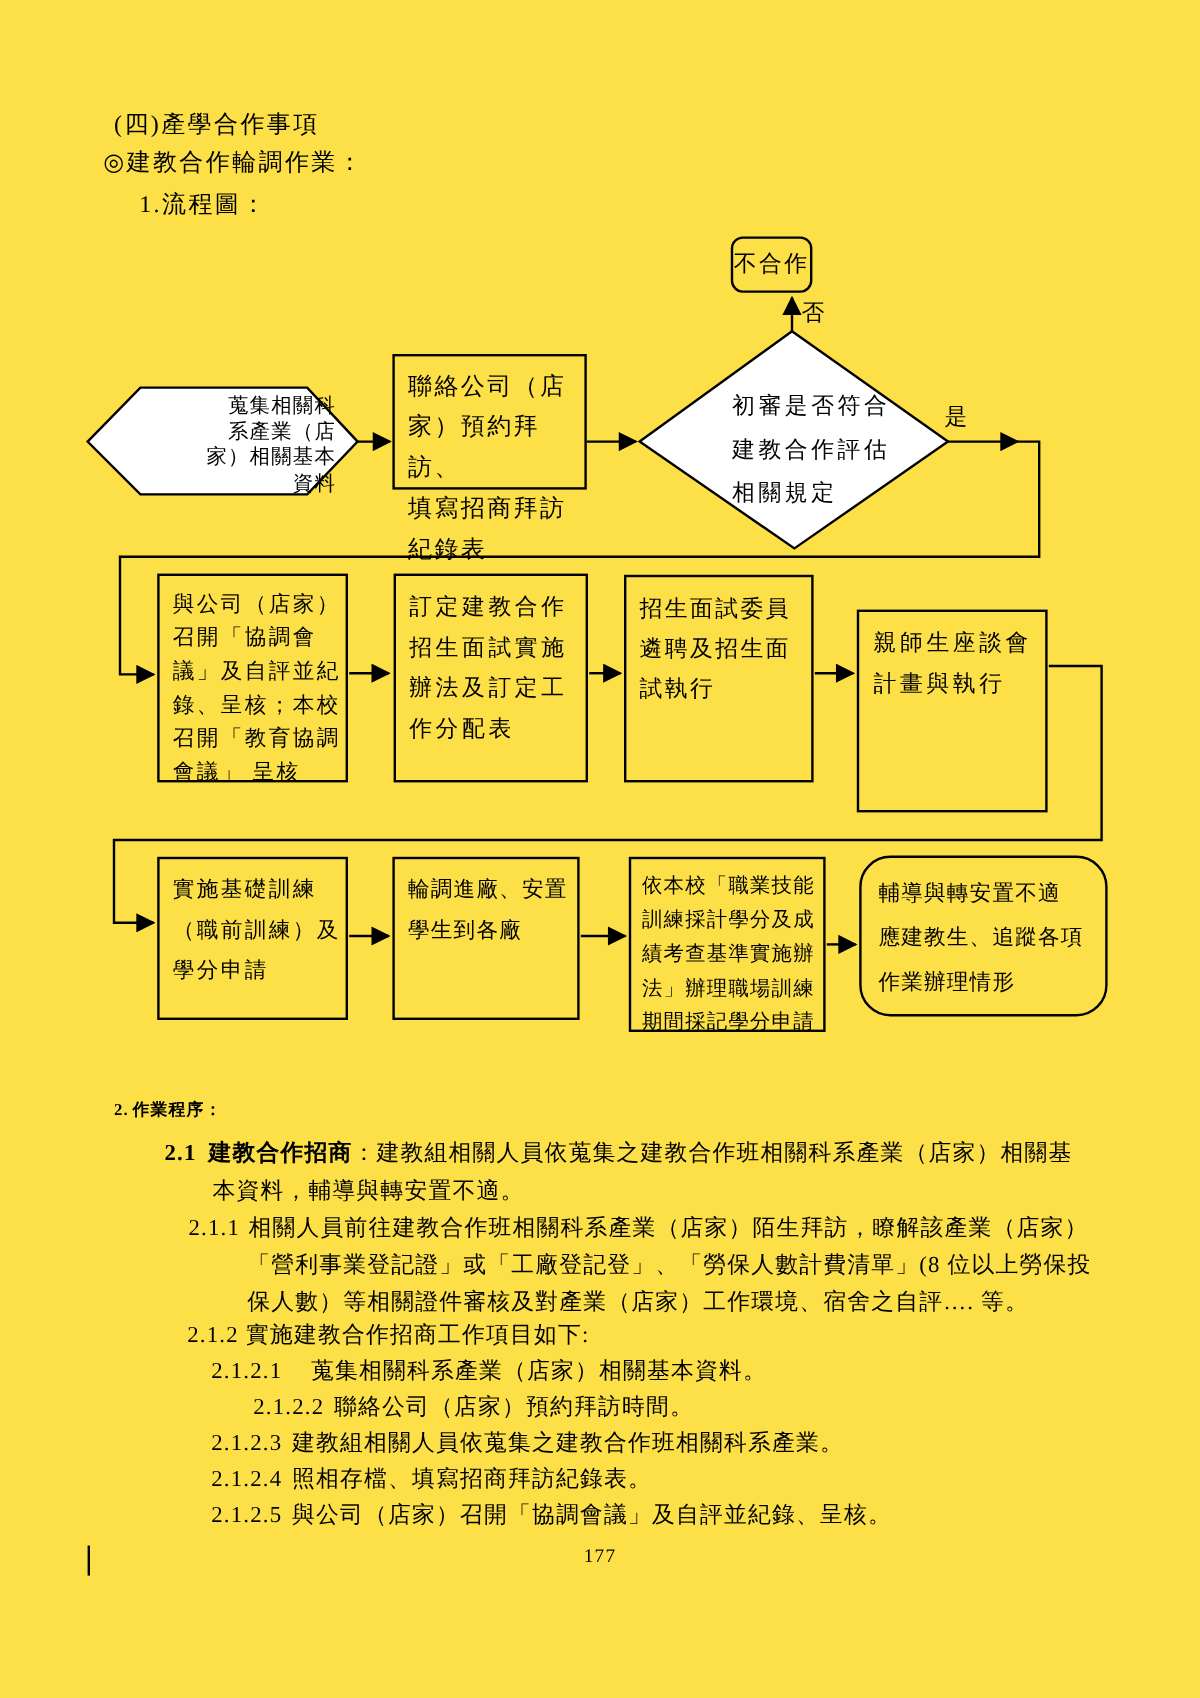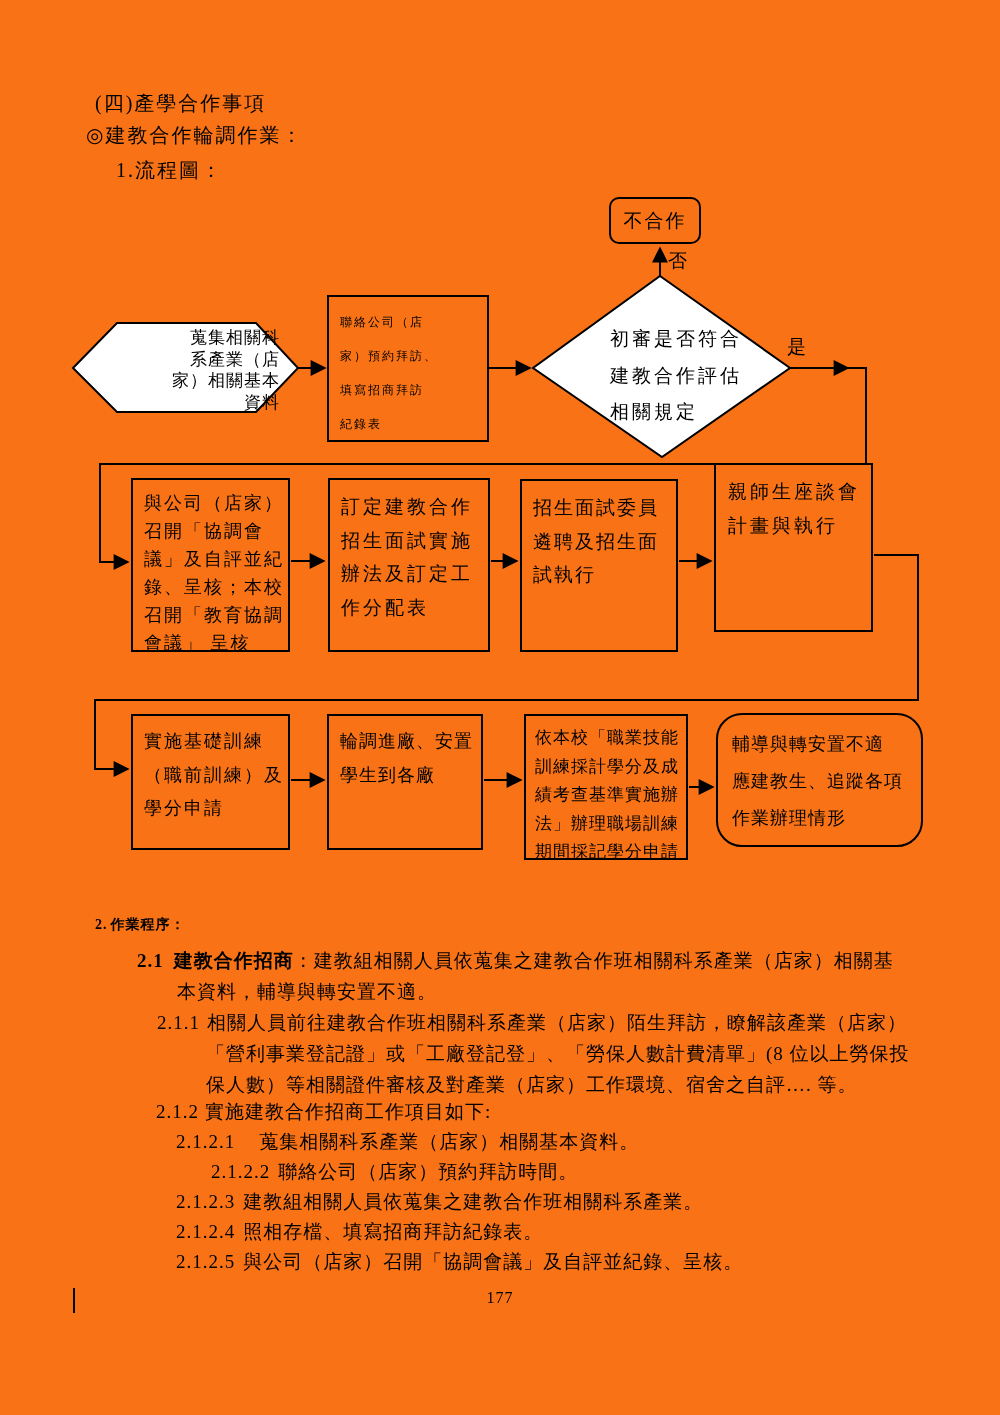--- a/index.html
+++ b/index.html
@@ -1,18 +1,18 @@
 <!DOCTYPE html>
 <html><head>
 <meta charset="utf-8">
 <style>
   html,body{margin:0;padding:0;background:#e8e8e8;}
   .page{
     position:relative;width:1000px;height:1415px;margin:0 auto;
-    background:#f97316;color:#000;
+    background:#fde047;color:#000;
     font-family:"Liberation Serif","DejaVu Serif",serif;
     overflow:hidden;
   }
   .abs{position:absolute;}
   .hd{font-size:20px;letter-spacing:2px;white-space:nowrap;}
   .flow-svg{position:absolute;left:0;top:0;width:1000px;height:1415px;pointer-events:none;}
   .fbox{
     position:absolute;border:2px solid #000;box-sizing:border-box;
     font-size:19px;line-height:33.5px;letter-spacing:2px;
     white-space:pre-line;background:transparent;z-index:2;
@@ -56,51 +56,51 @@
     <path d="M291 780 H324" fill="none" stroke="#000" stroke-width="2" marker-end="url(#arr)"></path>
     <path d="M484 780 H521" fill="none" stroke="#000" stroke-width="2" marker-end="url(#arr)"></path>
     <path d="M689 787 H713" fill="none" stroke="#000" stroke-width="2" marker-end="url(#arr)"></path>
   </svg>
 
   <div class="ftext" style="left:128px;top:327px;width:152px;font-size:17px;line-height:21.5px;letter-spacing:1px;text-align:right;">蒐集相關科
 系產業（店
 家）相關基本
 資料</div>
 
-  <div class="fbox" style="left:327px;top:295px;width:162px;height:147px;font-size:12px;line-height:34px;padding:8px 2px 0 11px;">聯絡公司（店
+  <div class="fbox" style="left:327px;top:295px;width:162px;height:113px;font-size:20px;line-height:34px;padding:8px 2px 0 11px;">聯絡公司（店
 家）預約拜訪、
 填寫招商拜訪
 紀錄表</div>
 
   <div class="ftext" style="left:597px;top:321px;width:146px;font-size:19px;line-height:36.5px;letter-spacing:3px;margin-left:13px;">初審是否符合
 建教合作評估
 相關規定</div>
 
-  <div class="fbox fterm" style="left:609px;top:197px;width:92px;height:47px;text-align:center;line-height:43px;padding:0;letter-spacing:2px;">不合作</div>
+  <div class="fbox fterm" style="left:609px;top:197px;width:68px;height:47px;text-align:center;line-height:43px;padding:0;letter-spacing:2px;">不合作</div>
 
   <div class="flabel" style="left:668px;top:248px;">否</div>
   <div class="flabel" style="left:787px;top:334px;">是</div>
 
   <div class="fbox" style="left:131px;top:478px;width:159px;height:174px;font-size:18px;line-height:28px;padding:9px 2px 0 11px;">與公司（店家）
 召開「協調會
 議」及自評並紀
 錄、呈核；本校
 召開「教育協調
 會議」 呈核</div>
 
   <div class="fbox" style="left:328px;top:478px;width:162px;height:174px;letter-spacing:3px;padding:10px 2px 0 11px;">訂定建教合作
 招生面試實施
 辦法及訂定工
 作分配表</div>
 
   <div class="fbox" style="left:520px;top:479px;width:158px;height:173px;padding:10px 2px 0 11px;">招生面試委員
 遴聘及招生面
 試執行</div>
 
-  <div class="fbox" style="left:714px;top:463px;width:159px;height:169px;letter-spacing:3px;padding:10px 2px 0 12px;">親師生座談會
+  <div class="fbox" style="left:714px;top:508px;width:159px;height:169px;letter-spacing:3px;padding:10px 2px 0 12px;">親師生座談會
 計畫與執行</div>
 
   <div class="fbox" style="left:131px;top:714px;width:159px;height:136px;font-size:18px;padding:9px 2px 0 11px;">實施基礎訓練
 （職前訓練）及
 學分申請</div>
 
   <div class="fbox" style="left:327px;top:714px;width:156px;height:136px;font-size:18px;letter-spacing:1px;padding:9px 2px 0 11px;">輪調進廠、安置
 學生到各廠</div>
 
   <div class="fbox" style="left:524px;top:714px;width:164px;height:146px;font-size:17px;line-height:28.5px;letter-spacing:1px;padding:8px 2px 0 9px;">依本校「職業技能

